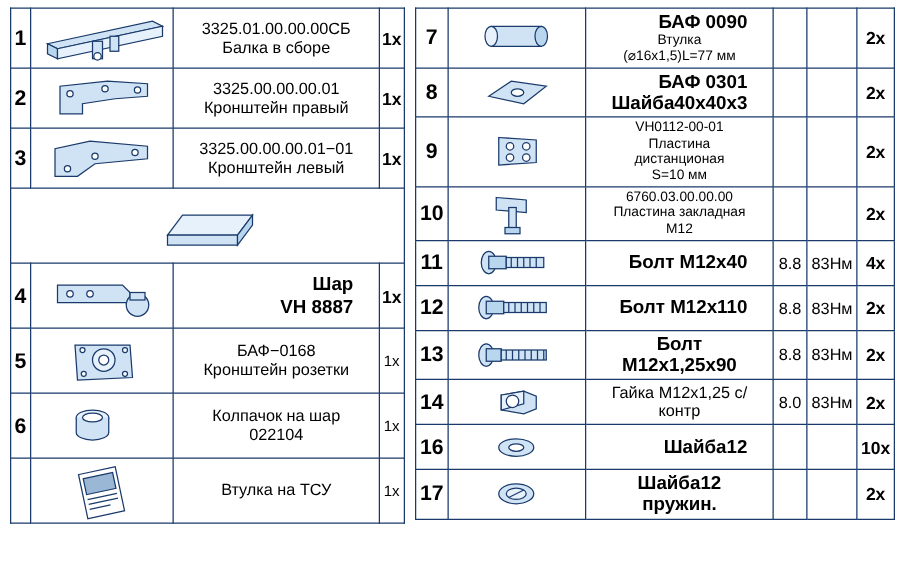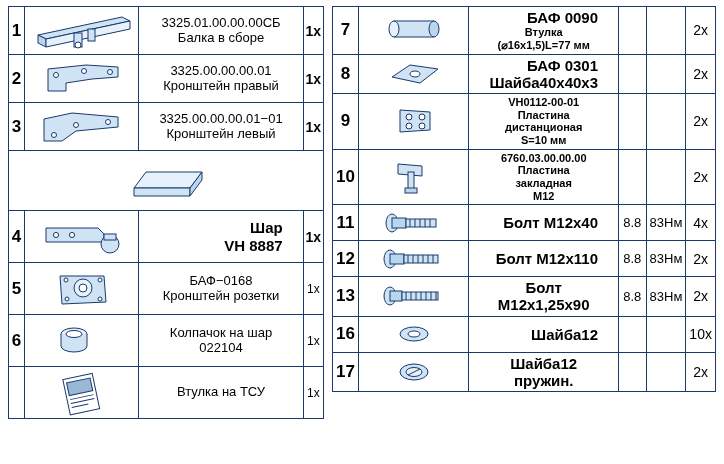--- a/index.html
+++ b/index.html
@@ -8,26 +8,26 @@
   table{border-collapse:collapse;}
   .lt{position:absolute;left:8px;top:6px;width:316px;}
   .rt{position:absolute;left:332px;top:6px;width:384px;}
   td{border:1px solid #1a3a6b;padding:0;vertical-align:middle;text-align:center;}
   .num{width:30px;font-size:17px;font-weight:bold;color:#000;}
   .qty{width:30px;font-size:14px;font-weight:bold;}
   .qty.small{font-weight:normal;font-size:12px;}
   .desc{font-size:12px;line-height:1.15;padding:2px 20px;}
   .desc .big{font-size:15px;font-weight:bold;text-align:right;}
   .desc .mid{font-size:13px;}
-  .desc .code{font-size:11px;font-weight:bold;}
+  .desc .code{font-size:11px;}
   .pic{width:118px;height:100%;}
   .picwrap{display:flex;align-items:center;justify-content:center;height:100%;}
   .cls{width:34px;font-size:13px;margin-top:36px;}
   .nm{width:44px;font-size:13px;margin-left:42px;}
-  .rqty{width:34px;font-size:14px;font-weight:normal;}
+  .rqty{width:34px;font-size:14px;font-weight:bold;}
   svg{display:block;}
 </style>
 </head>
 <body>
 
 <div class="page">
 
   <table class="lt">
     <tbody>
         <tr style="height:48px">
@@ -343,20 +343,38 @@
         </div>
       </td>
       <td class="desc">
         <div class="mid" style="font-size:15px;font-weight:bold">Болт М12x1,25x90</div>
       </td>
       <td class="cls">8.8</td>
       <td class="nm">83Нм</td>
       <td class="rqty">2x</td>
     </tr>
 
+    <tr style="height:36px">
+      <td class="num">14</td>
+      <td class="pic">
+        <div class="picwrap">
+          <svg width="100" height="28" viewBox="0 0 100 28">
+            <polygon points="38,8 56,5 66,9 66,19 56,23 38,20" fill="#cfe3f5" stroke="#1a3a6b"></polygon>
+            <polygon points="38,8 56,5 56,15 38,20" fill="#e6f1fb" stroke="#1a3a6b"></polygon>
+            <ellipse cx="47" cy="13" rx="5" ry="5" fill="#fff" stroke="#1a3a6b"></ellipse>
+          </svg>
+        </div>
+      </td>
+      <td class="desc">
+        <div class="mid">Гайка М12x1,25 с/контр</div>
+      </td>
+      <td class="cls">8.0</td>
+      <td class="nm">83Нм</td>
+      <td class="rqty">2x</td>
+    </tr>
 
 
     <tr style="height:36px">
       <td class="num">16</td>
       <td class="pic">
         <div class="picwrap">
           <svg width="100" height="26" viewBox="0 0 100 26">
             <ellipse cx="50" cy="13" rx="14" ry="7" fill="#cfe3f5" stroke="#1a3a6b"></ellipse>
             <ellipse cx="50" cy="13" rx="6" ry="3" fill="#fff" stroke="#1a3a6b"></ellipse>
           </svg>

